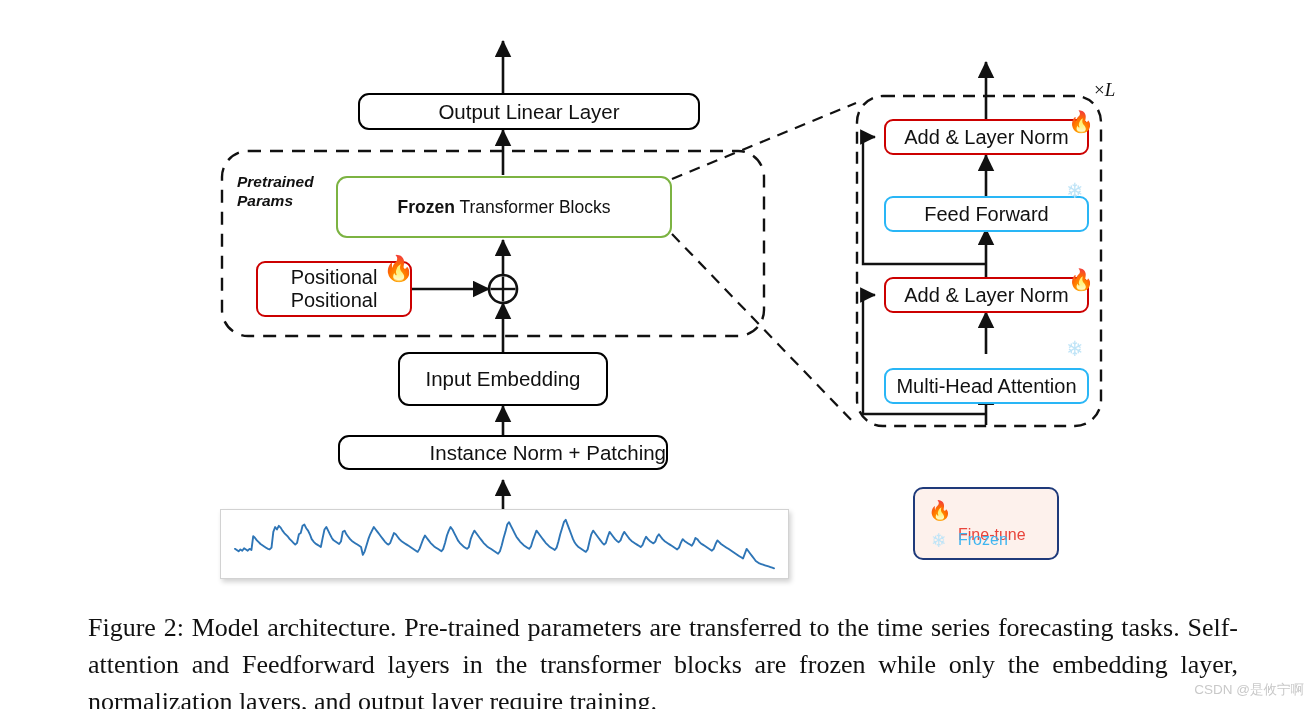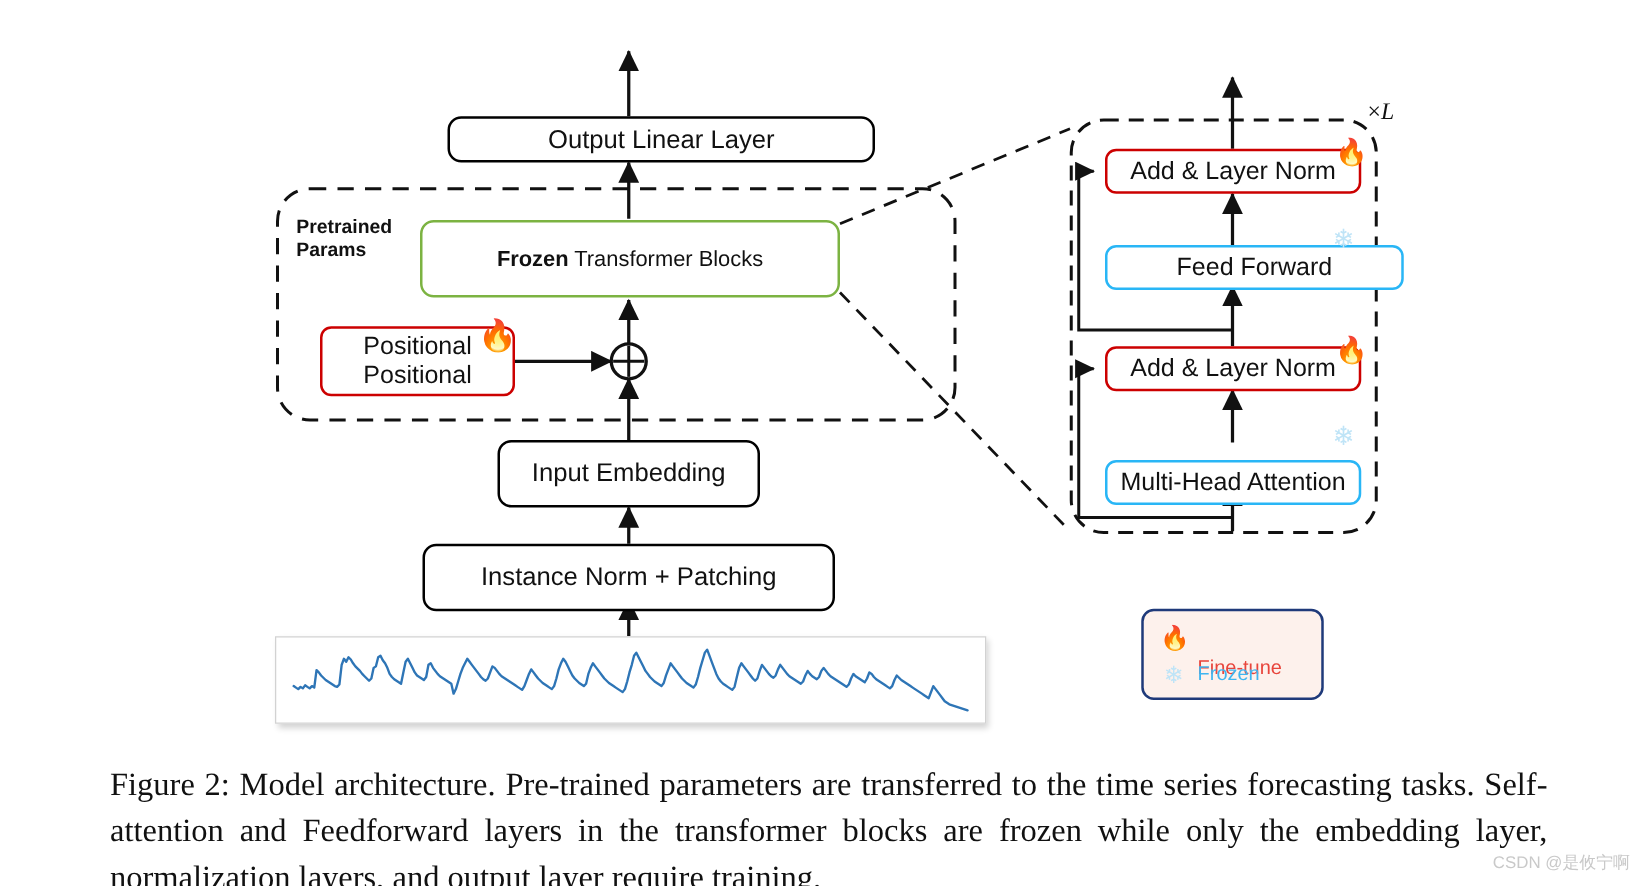--- a/index.html
+++ b/index.html
@@ -39,21 +39,21 @@
     box-sizing:border-box;padding:7px 0 0 13px;}
   .leg-row{display:flex;align-items:center;gap:8px;height:29px;}
   .leg-row .ic{font-size:19px;font-family:"DejaVu Sans",sans-serif;width:22px;
                text-align:center;}
   .leg-row .lb{font-size:16px;}
   .leg-finetune .lb{color:#E8453C;margin-top:48px;}
   .leg-frozen .lb{color:#3FB5F0;}
 
   
   #pretrained-label{position:absolute;left:237px;top:172px;width:110px;
-    font-size:15.5px;font-weight:bold;color:#111;
+    font-size:15.5px;font-weight:bold;font-style:italic;color:#111;
     line-height:1.25;text-align:left;}
   #xl-label{position:absolute;left:1094px;top:79px;font-size:19px;color:#111;
     font-family:"Liberation Serif","DejaVu Serif",serif;}
   #xl-label i{font-style:italic;}
 
   
   #caption{position:absolute;left:88px;top:610px;width:1150px;
     font-family:"Liberation Serif","DejaVu Serif",serif;
     font-size:26px;line-height:1.42;color:#111;text-align:justify;
     text-align-last:left;}
@@ -132,35 +132,35 @@
       <span>Positional</span><br>
       <span>Positional</span>
     </span>
   </div>
   <span class="badge" style="left:383px;top:256px;">🔥</span>
 
   <div class="node blk-black" style="left:398px;top:352px;width:210px;height:54px;">
     <span class="txt t20">Input Embedding</span>
   </div>
 
-  <div class="node blk-black" style="left:338px;top:435px;width:330px;height:54px;">
+  <div class="node blk-black" style="left:338px;top:435px;width:330px;height:35px;justify-content:flex-end;">
     <span class="txt t20">Instance Norm + Patching</span>
   </div>
 
   <div id="pretrained-label">
     <span>Pretrained</span><br>
     <span>Params</span>
   </div>
 
   <div class="node blk-red" style="left:884px;top:119px;width:205px;height:36px;">
     <span class="txt t15">Add &amp; Layer Norm</span>
   </div>
   <span class="badge sm" style="left:1068px;top:112px;">🔥</span>
 
-  <div class="node blk-blue" style="left:884px;top:196px;width:239px;height:36px;">
+  <div class="node blk-blue" style="left:884px;top:196px;width:205px;height:36px;">
     <span class="txt t15">Feed Forward</span>
   </div>
   <span class="badge sm" style="left:1066px;top:181px;color:#BFE4F7;">❄</span>
 
   <div class="node blk-red" style="left:884px;top:277px;width:205px;height:36px;">
     <span class="txt t15">Add &amp; Layer Norm</span>
   </div>
   <span class="badge sm" style="left:1068px;top:270px;">🔥</span>
 
   <div class="node blk-blue" style="left:884px;top:368px;width:205px;height:36px;">

